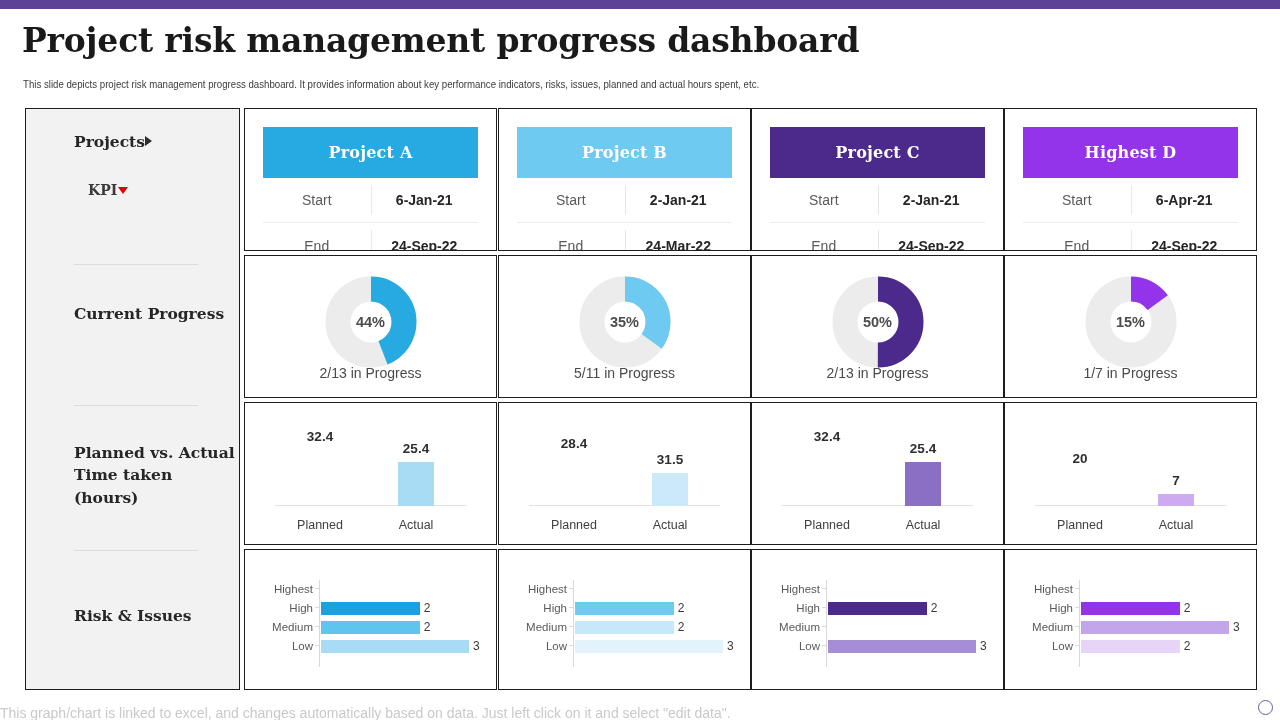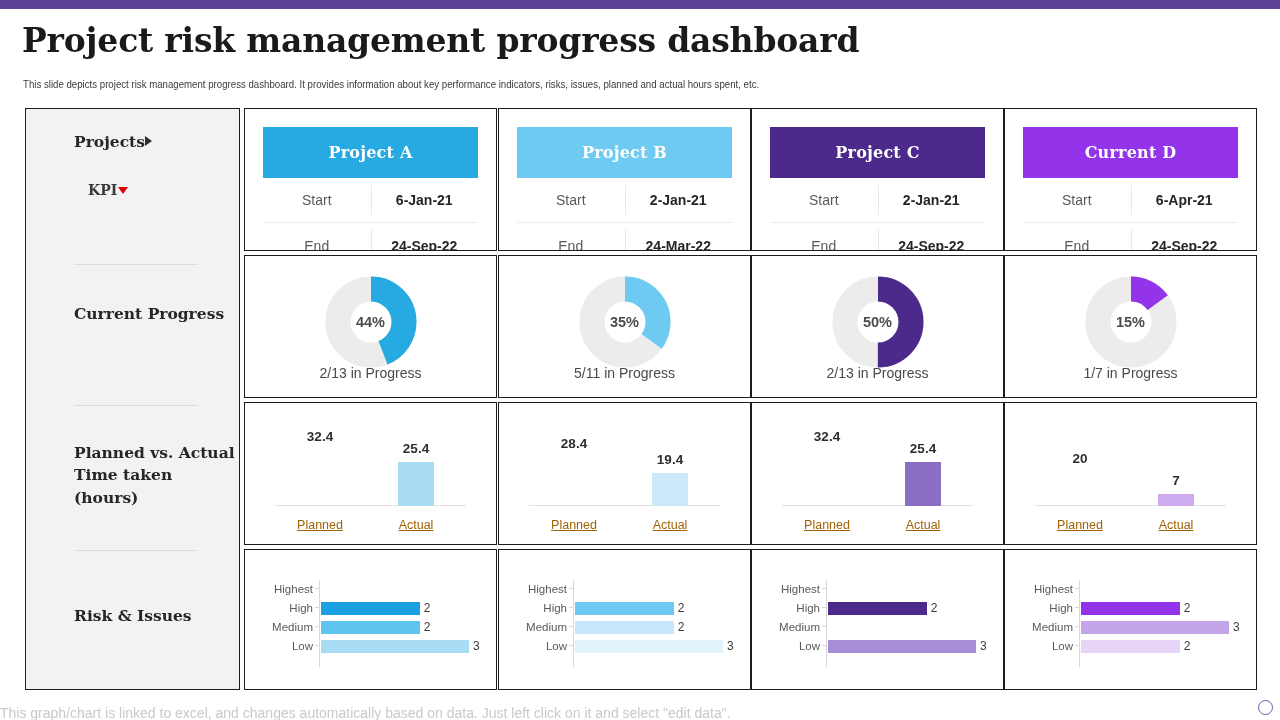--- a/index.html
+++ b/index.html
@@ -82,21 +82,21 @@
     text-align: center; font-size: 14.5px; font-weight: 700; color: #4c4c4c;
   }
   .donut-cap { position: absolute; left: 0; right: 0; bottom: 16px; text-align: center; font-size: 14px; color: #4a4a4a; }
 
   
   .vbar-area { position: relative; width: 100%; height: 100%; }
   .vbar-base { position: absolute; left: 30px; right: 30px; bottom: 38px; height: 1px; background: #e2e2e2; }
   .vbar { position: absolute; bottom: 38px; width: 36px; }
   .vbar .fill { width: 100%; height: 100%; }
   .vbar .val { position: absolute; left: 50%; transform: translateX(-50%); top: -21px; font-size: 13.5px; font-weight: 700; color: #2e2e2e; white-space: nowrap; }
-  .vbar .cat { position: absolute; left: 50%; transform: translateX(-50%); bottom: -26px; font-size: 12.5px; color: #a16207; white-space: nowrap; text-decoration: underline; }
+  .vbar .cat { position: absolute; left: 50%; transform: translateX(-50%); bottom: -26px; font-size: 12.5px; color: #404040; white-space: nowrap; }
   .vb-planned { left: 57px; padding-left: 36px; }
   .vb-actual { left: 153px; }
 
   
   .risk-area { position: relative; width: 100%; height: 100%; }
   .risk-axis { position: absolute; left: 74px; top: 30px; bottom: 22px; width: 1px; background: #d9d9d9; }
   .risk-row { position: absolute; left: 0; width: 100%; height: 18px; }
   .risk-name { position: absolute; left: 0; width: 68px; text-align: right; font-size: 11.5px; color: #5a5a5a; line-height: 18px; }
   .risk-tick { position: absolute; left: 70px; top: 8px; width: 4px; height: 1px; background: #d9d9d9; }
   .risk-fill { position: absolute; left: 76px; top: 3px; height: 13px; }
@@ -227,21 +227,21 @@
         </div>
         <div class="card card-bars">
           <div class="vbar-area">
             <div class="vbar-base"></div>
             <div class="vbar vb-planned" style="height:48.91111111111111px">
               <div class="val">28.4</div>
               <div class="fill" style="background:#6ecaf0"></div>
               <div class="cat">Planned</div>
             </div>
             <div class="vbar vb-actual" style="height:33.41111111111111px">
-              <div class="val">19.4</div>
+              <div class="val">31.5</div>
               <div class="fill" style="background:#cbe9f9"></div>
               <div class="cat">Actual</div>
             </div>
           </div>
         </div>
         <div class="card card-risk">
           <div class="risk-area">
             <div class="risk-axis"></div>
             <div class="risk-row" style="top:30px">
               <div class="risk-name">Highest</div>
@@ -325,21 +325,21 @@
               <div class="risk-name">Low</div>
               <div class="risk-tick"></div>
               <div class="risk-fill" style="width:148px;background:#a68ed6"></div>
               <div class="risk-val" style="left:228px">3</div>
             </div>
           </div>
         </div>
       </div>
     <div class="col col3">
         <div class="card card-head">
-          <div class="proj-title" style="background:#9333ea">Current D</div>
+          <div class="proj-title" style="background:#9333ea">Highest D</div>
           <div class="date-row first">
             <div class="date-label">Start</div>
             <div class="date-value">6-Apr-21</div>
           </div>
           <div class="date-row">
             <div class="date-label">End</div>
             <div class="date-value">24-Sep-22</div>
           </div>
         </div>
         <div class="card card-donut">

